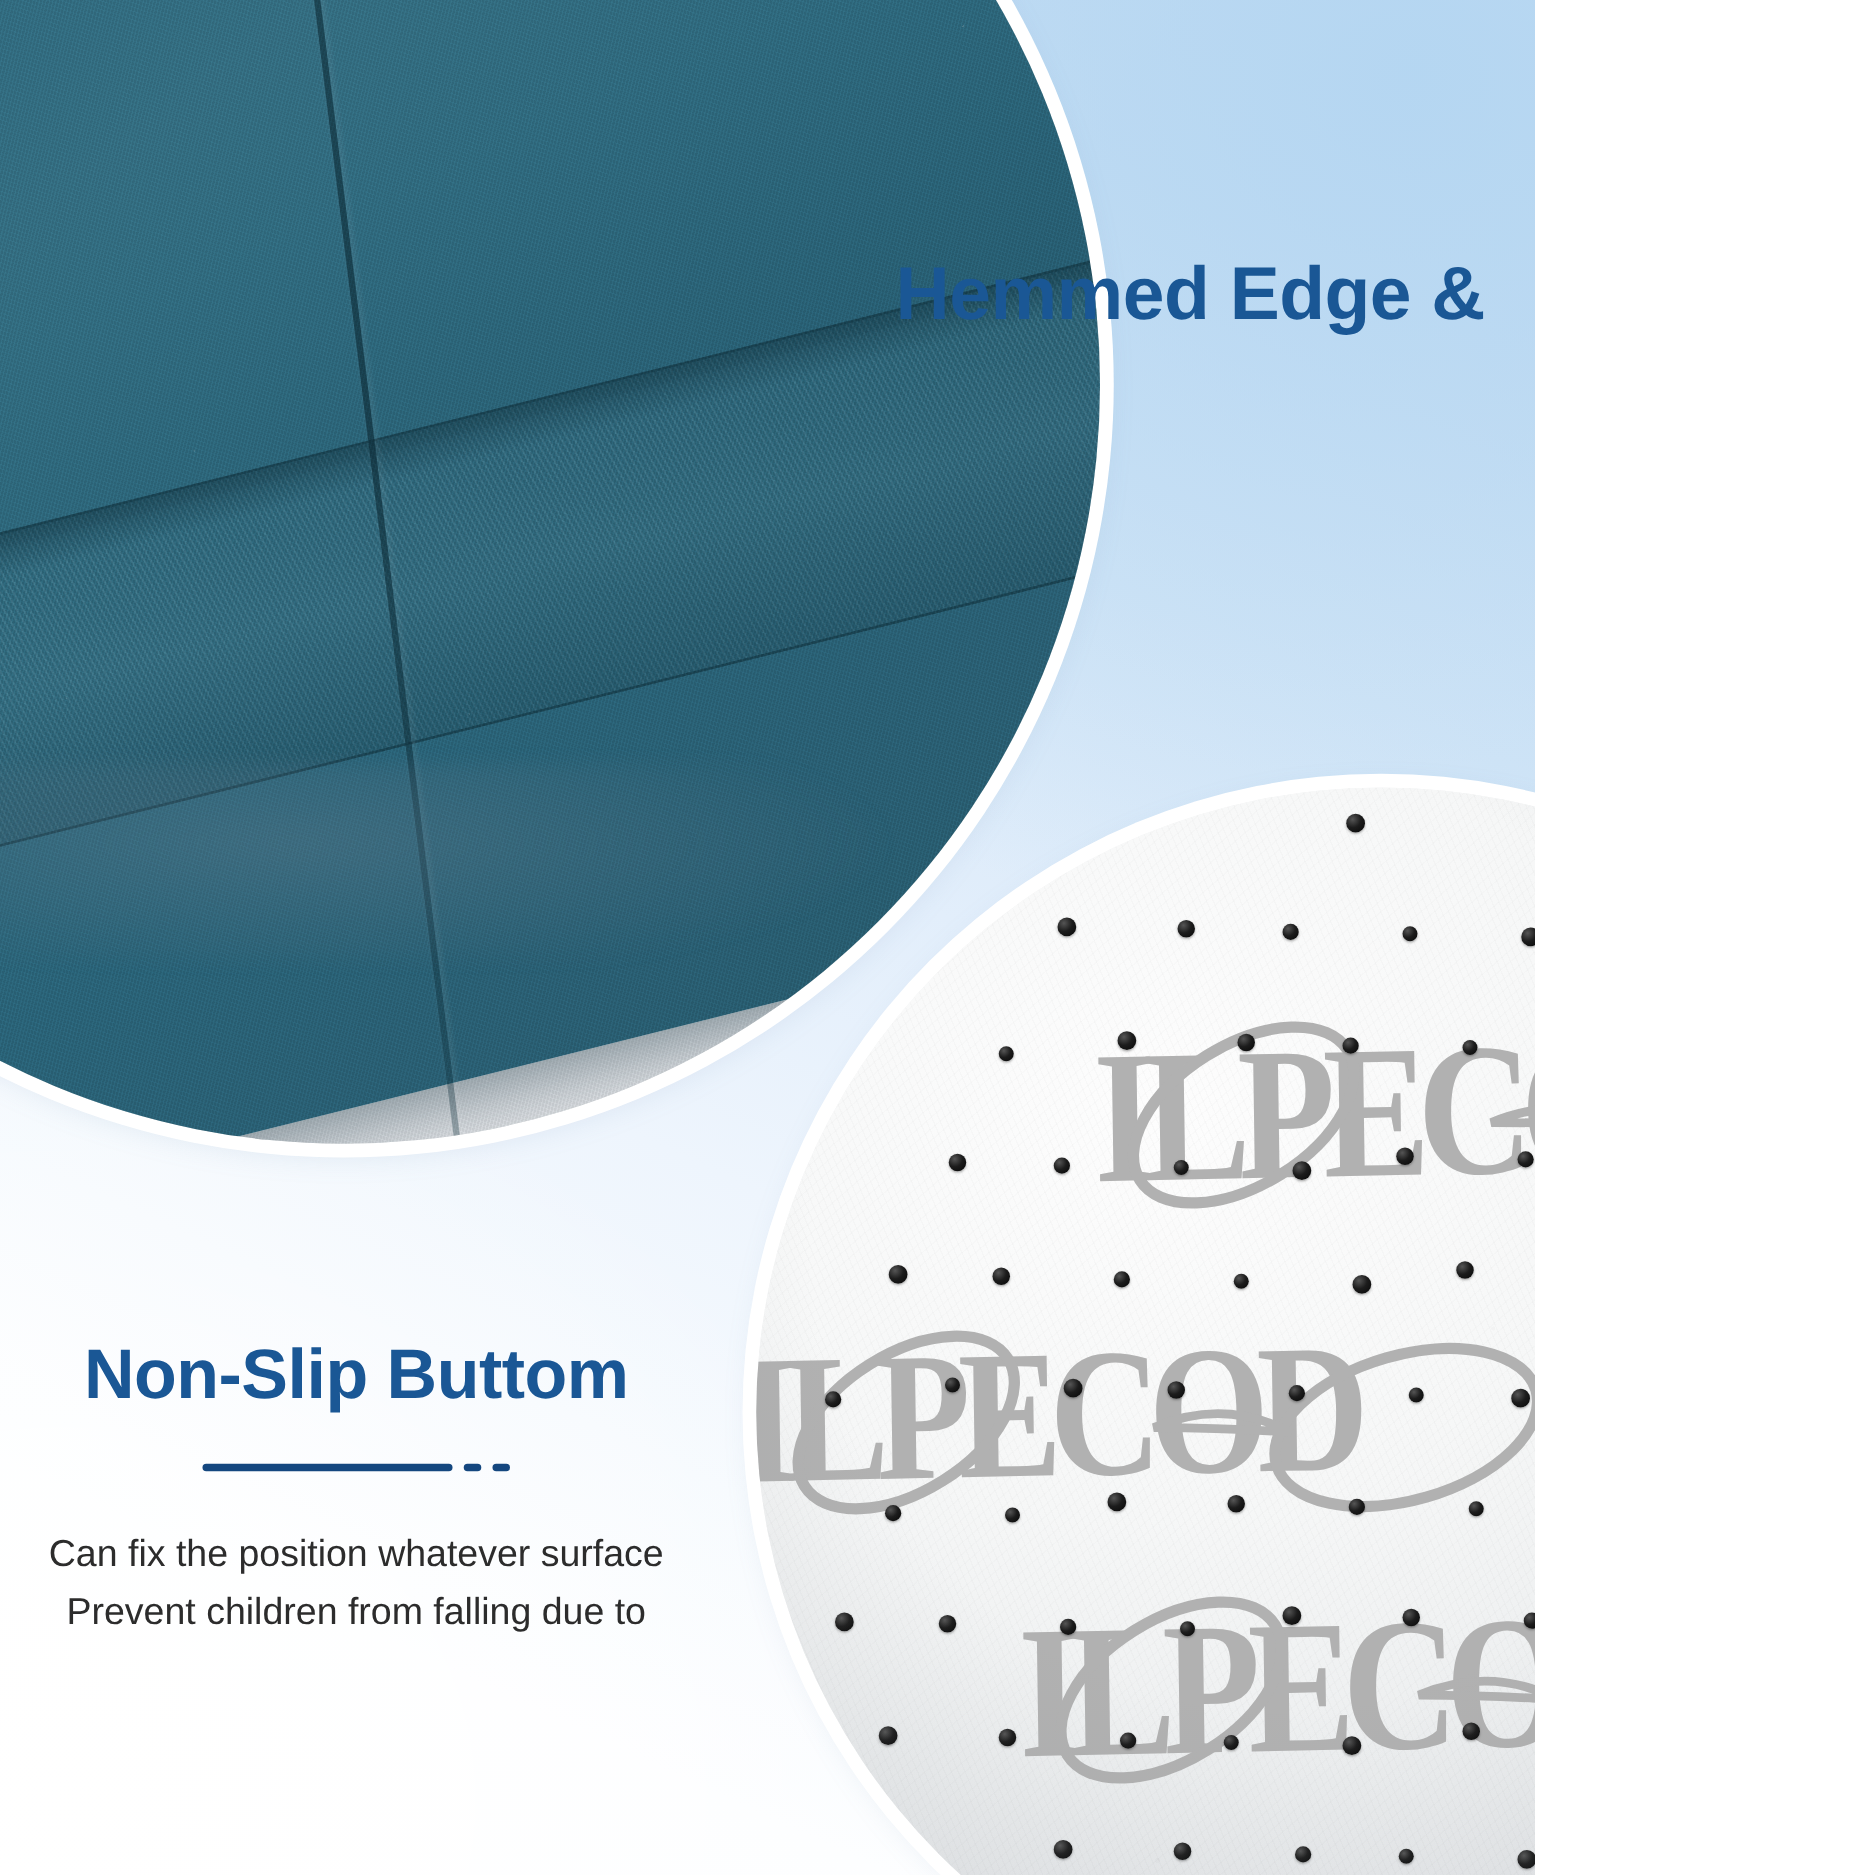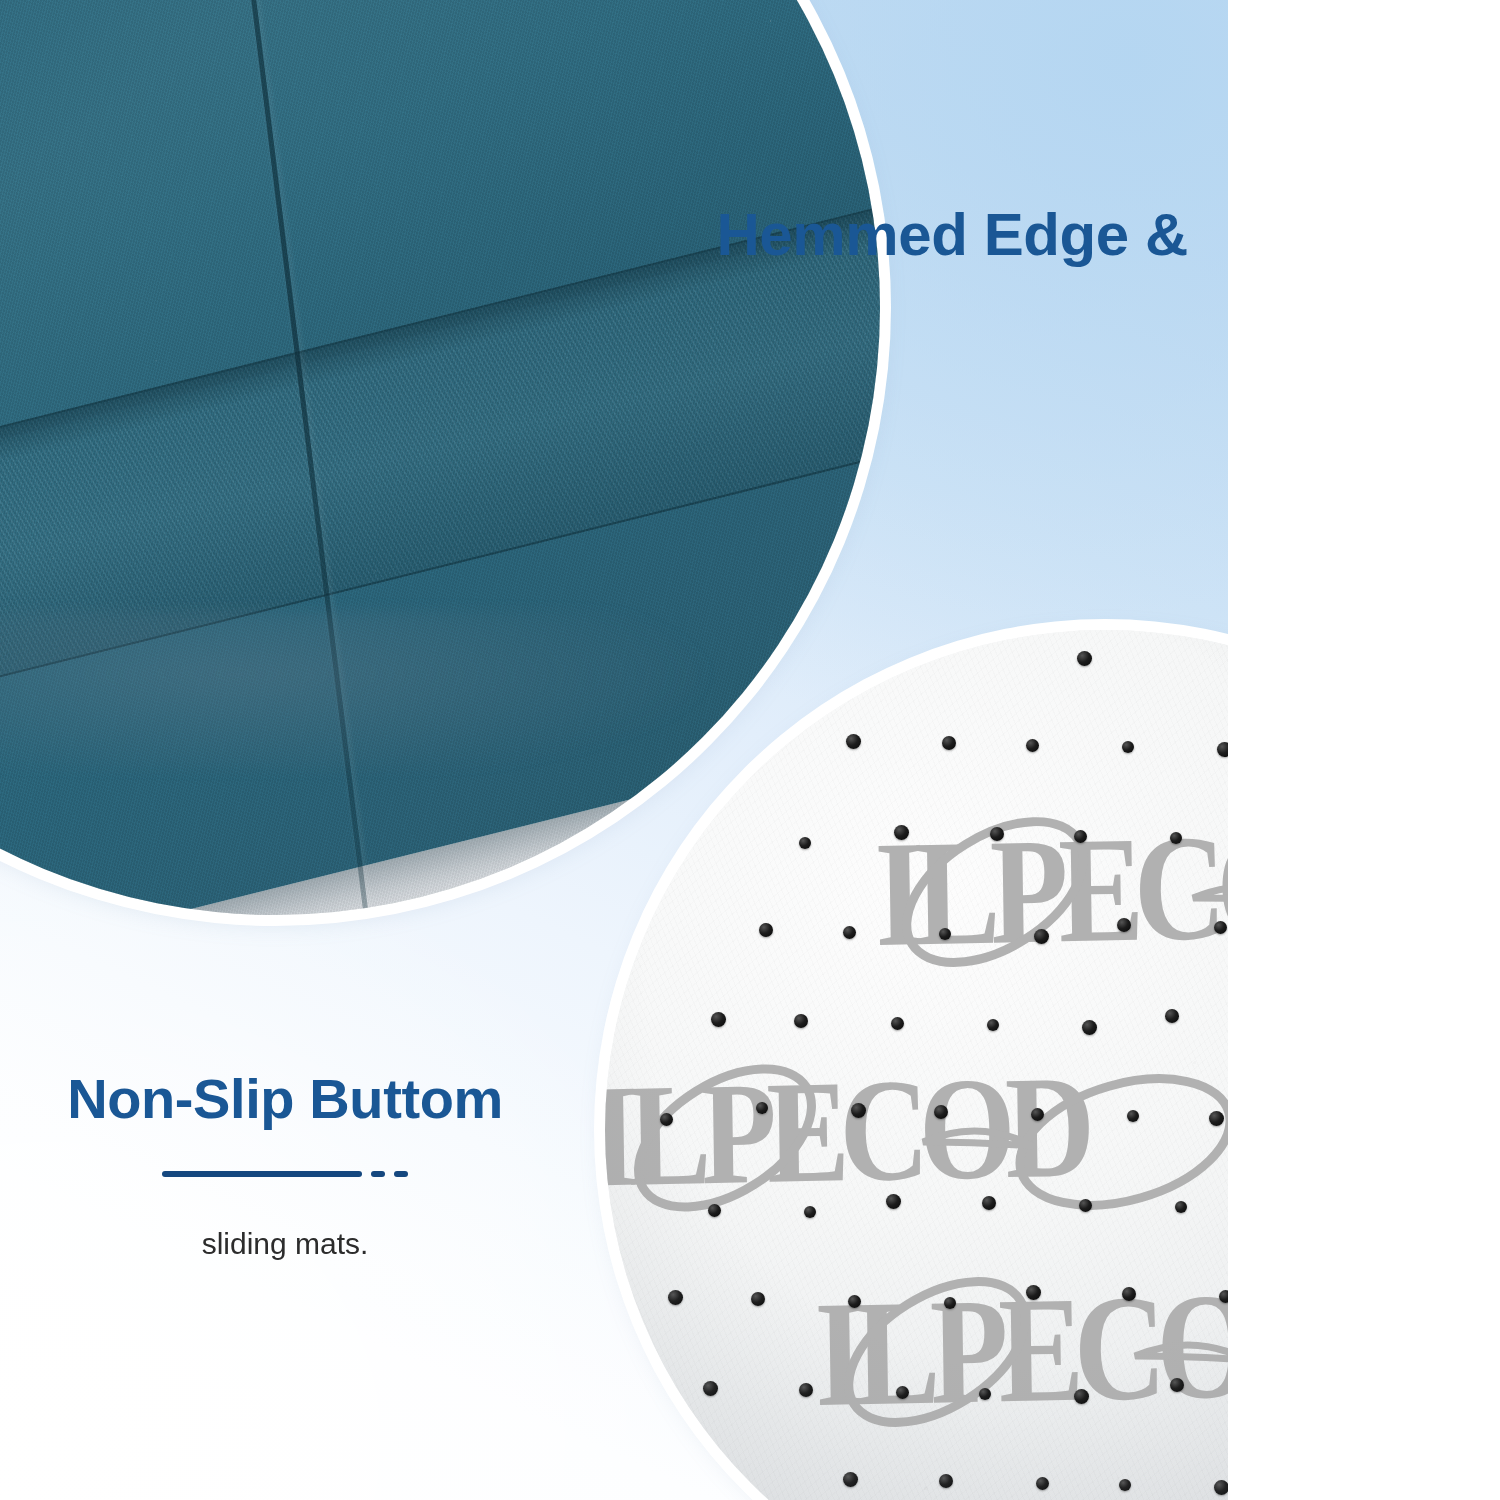--- a/index.html
+++ b/index.html
@@ -383,17 +383,18 @@
   <div id="block-bottom">
     <div id="title-bottom">Non-Slip Buttom</div>
 
     <div id="divider-row">
       <span class="bar"></span>
       <span class="dash"></span>
       <span class="dash"></span>
     </div>
 
     <div id="body-bottom">
-      <span class="ln">sliding mats.</span>
+      <span class="ln">Can fix the position whatever surface</span>
+      <span class="ln">Prevent children from falling due to</span>
     </div>
   </div>
 
 </div>
 
 </body></html>

